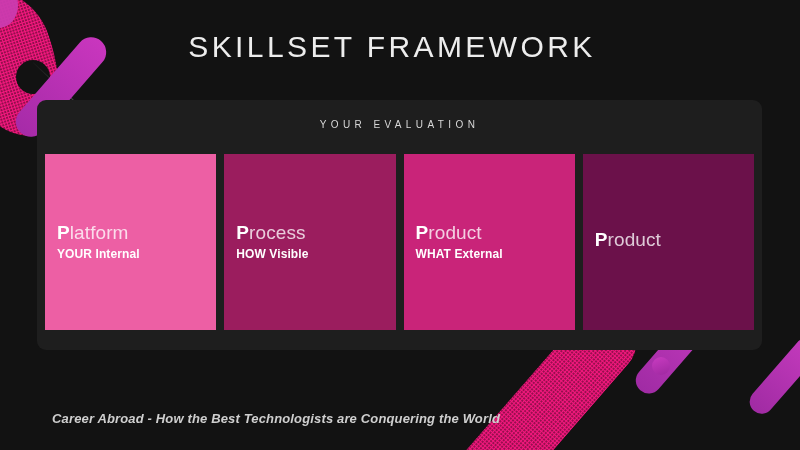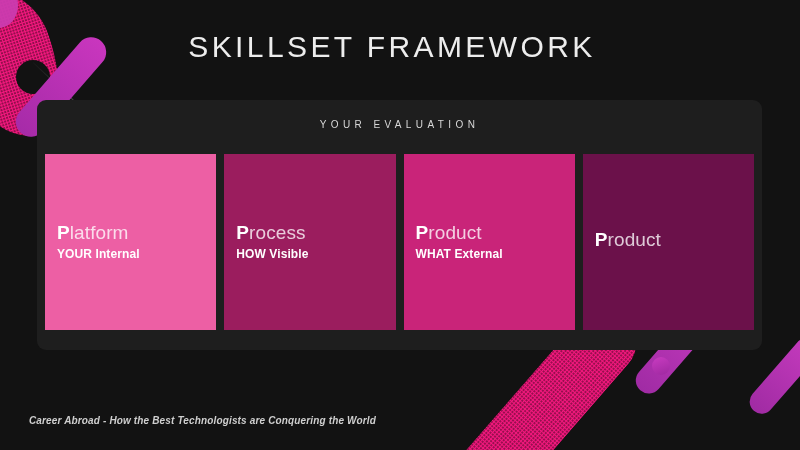--- a/index.html
+++ b/index.html
@@ -220,24 +220,24 @@
 
   .card-sub {
     color: #FFFFFF;
     font-size: 12px;
     font-weight: 700;
     letter-spacing: .1px;
   }
 
   .footer {
     position: absolute;
-    left: 29px;
+    left: 52px;
     bottom: 24px;
     color: #CFCFCF;
-    font-size: 10px;
+    font-size: 13px;
     font-weight: 700;
     font-style: italic;
     letter-spacing: .15px;
     z-index: 3;
   }
 </style>
 </head>
 <body>
 
 <div class="slide">

